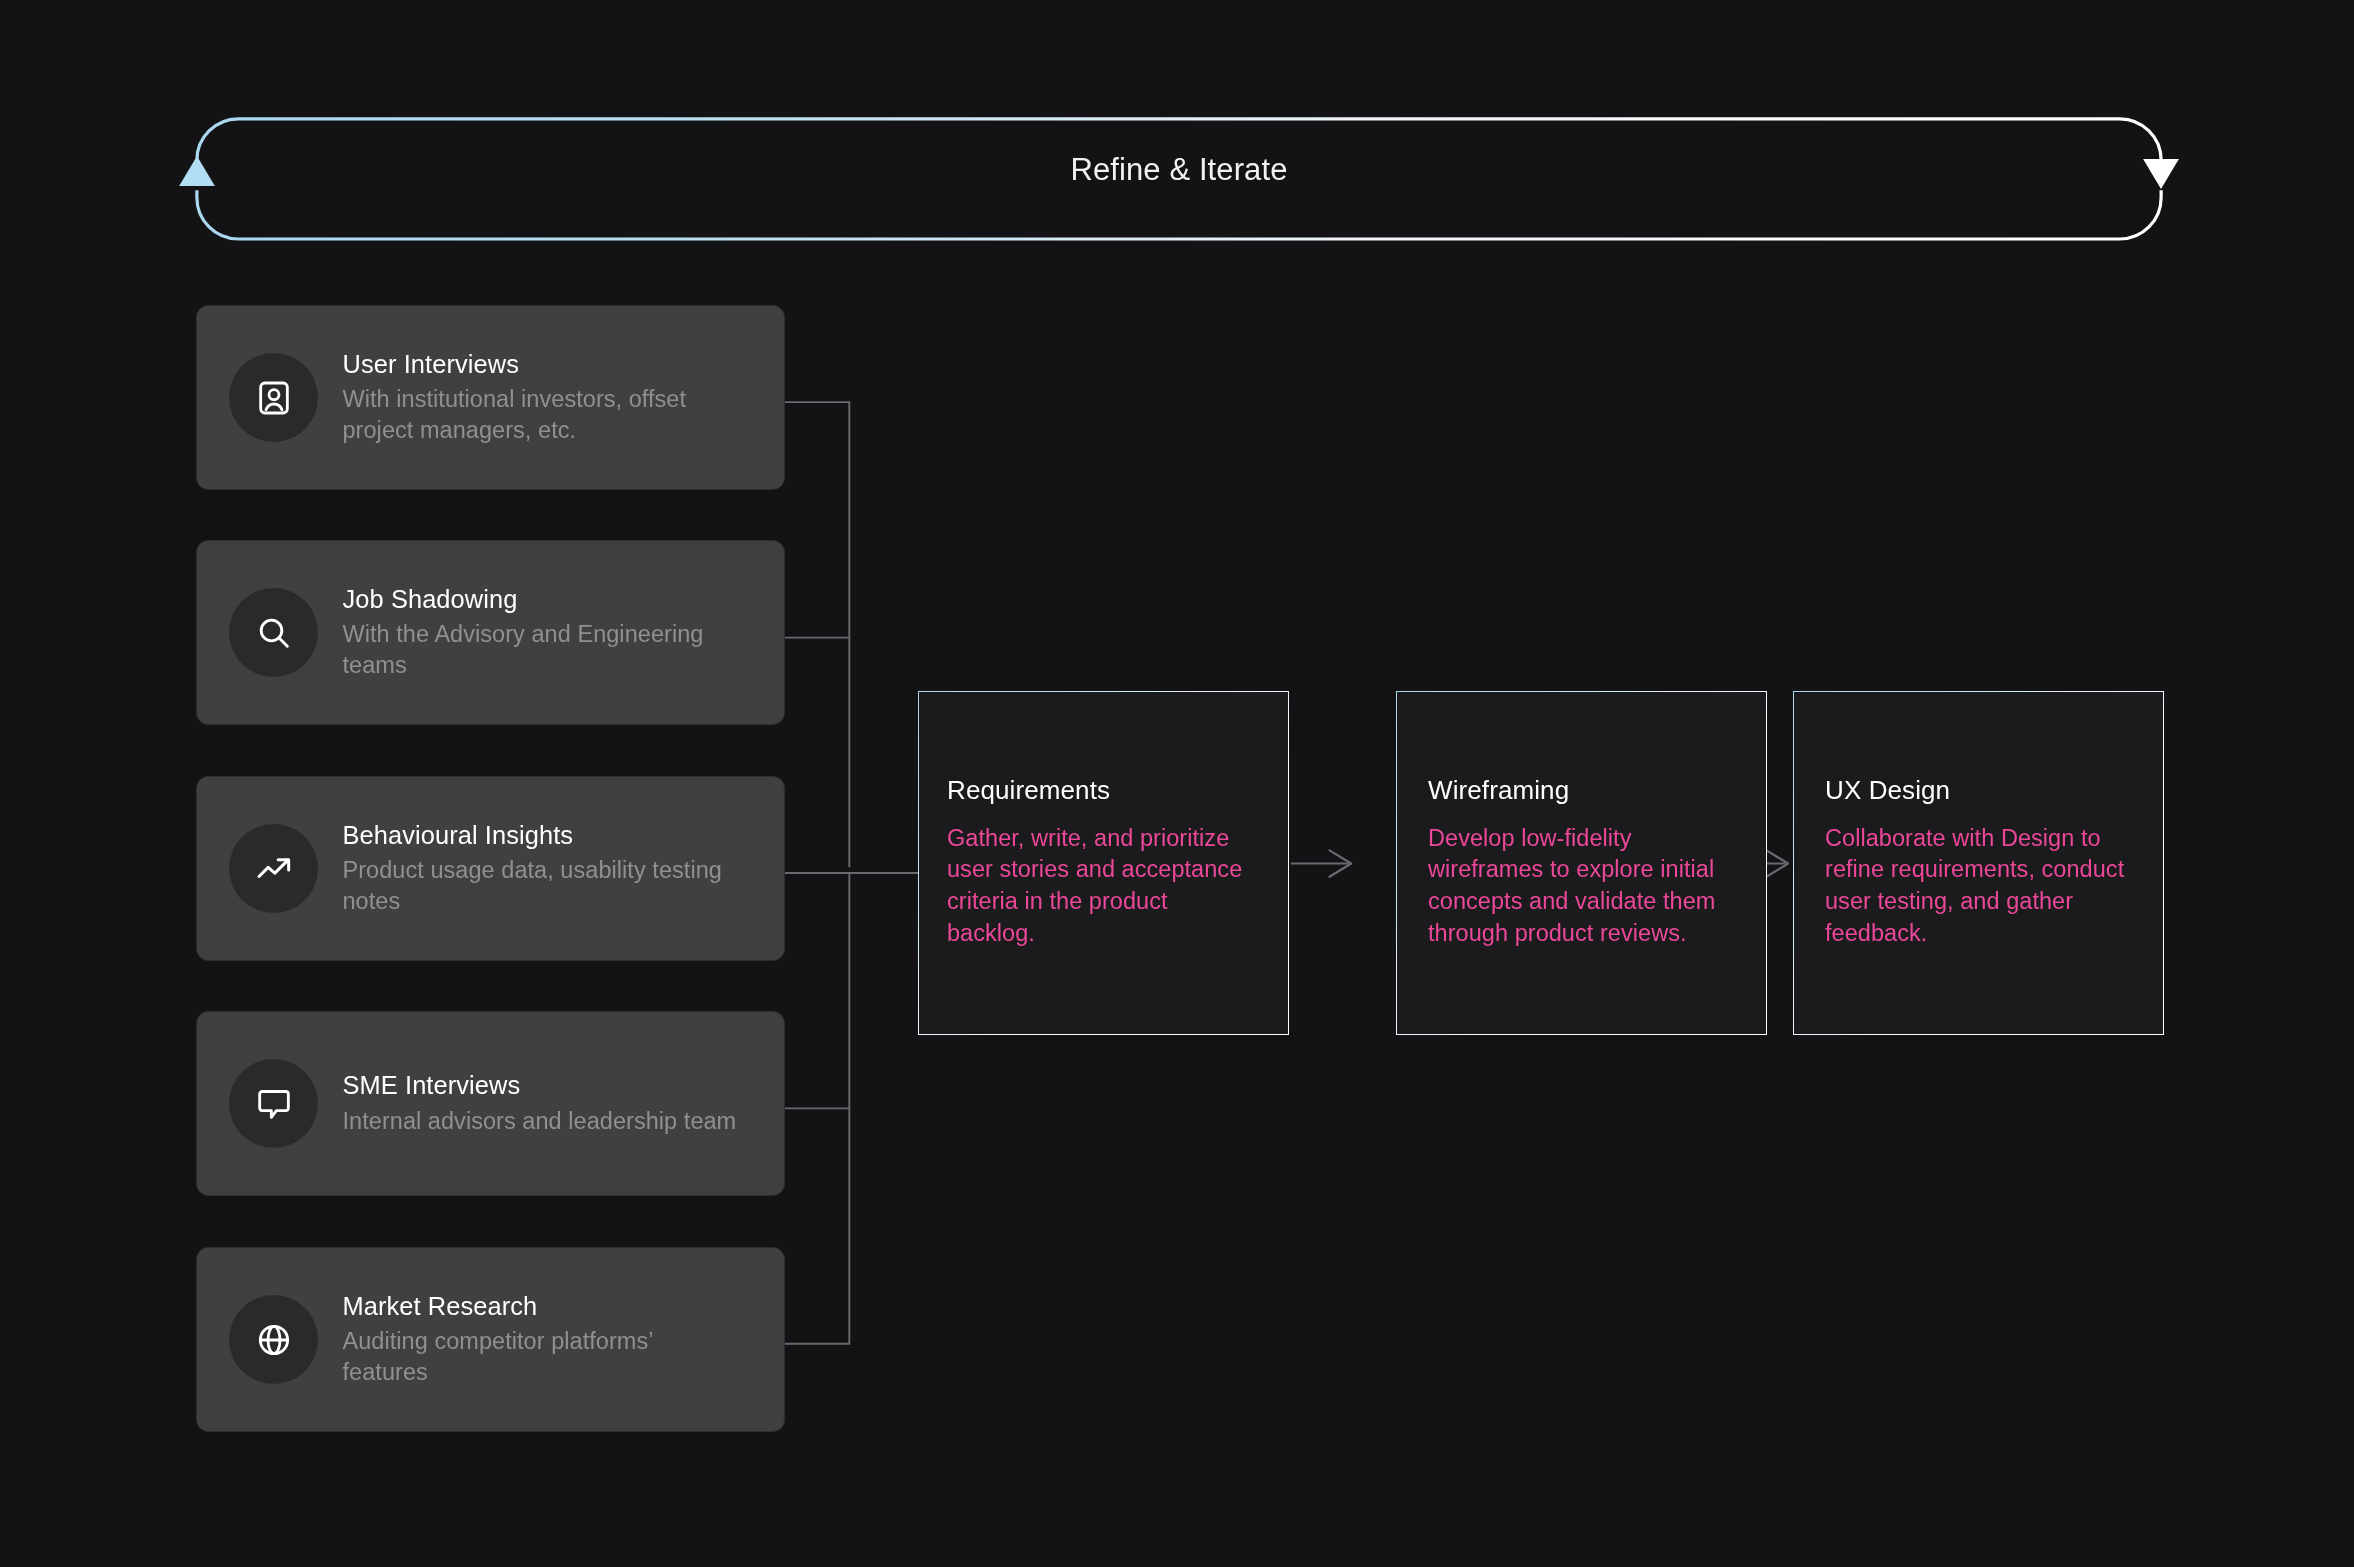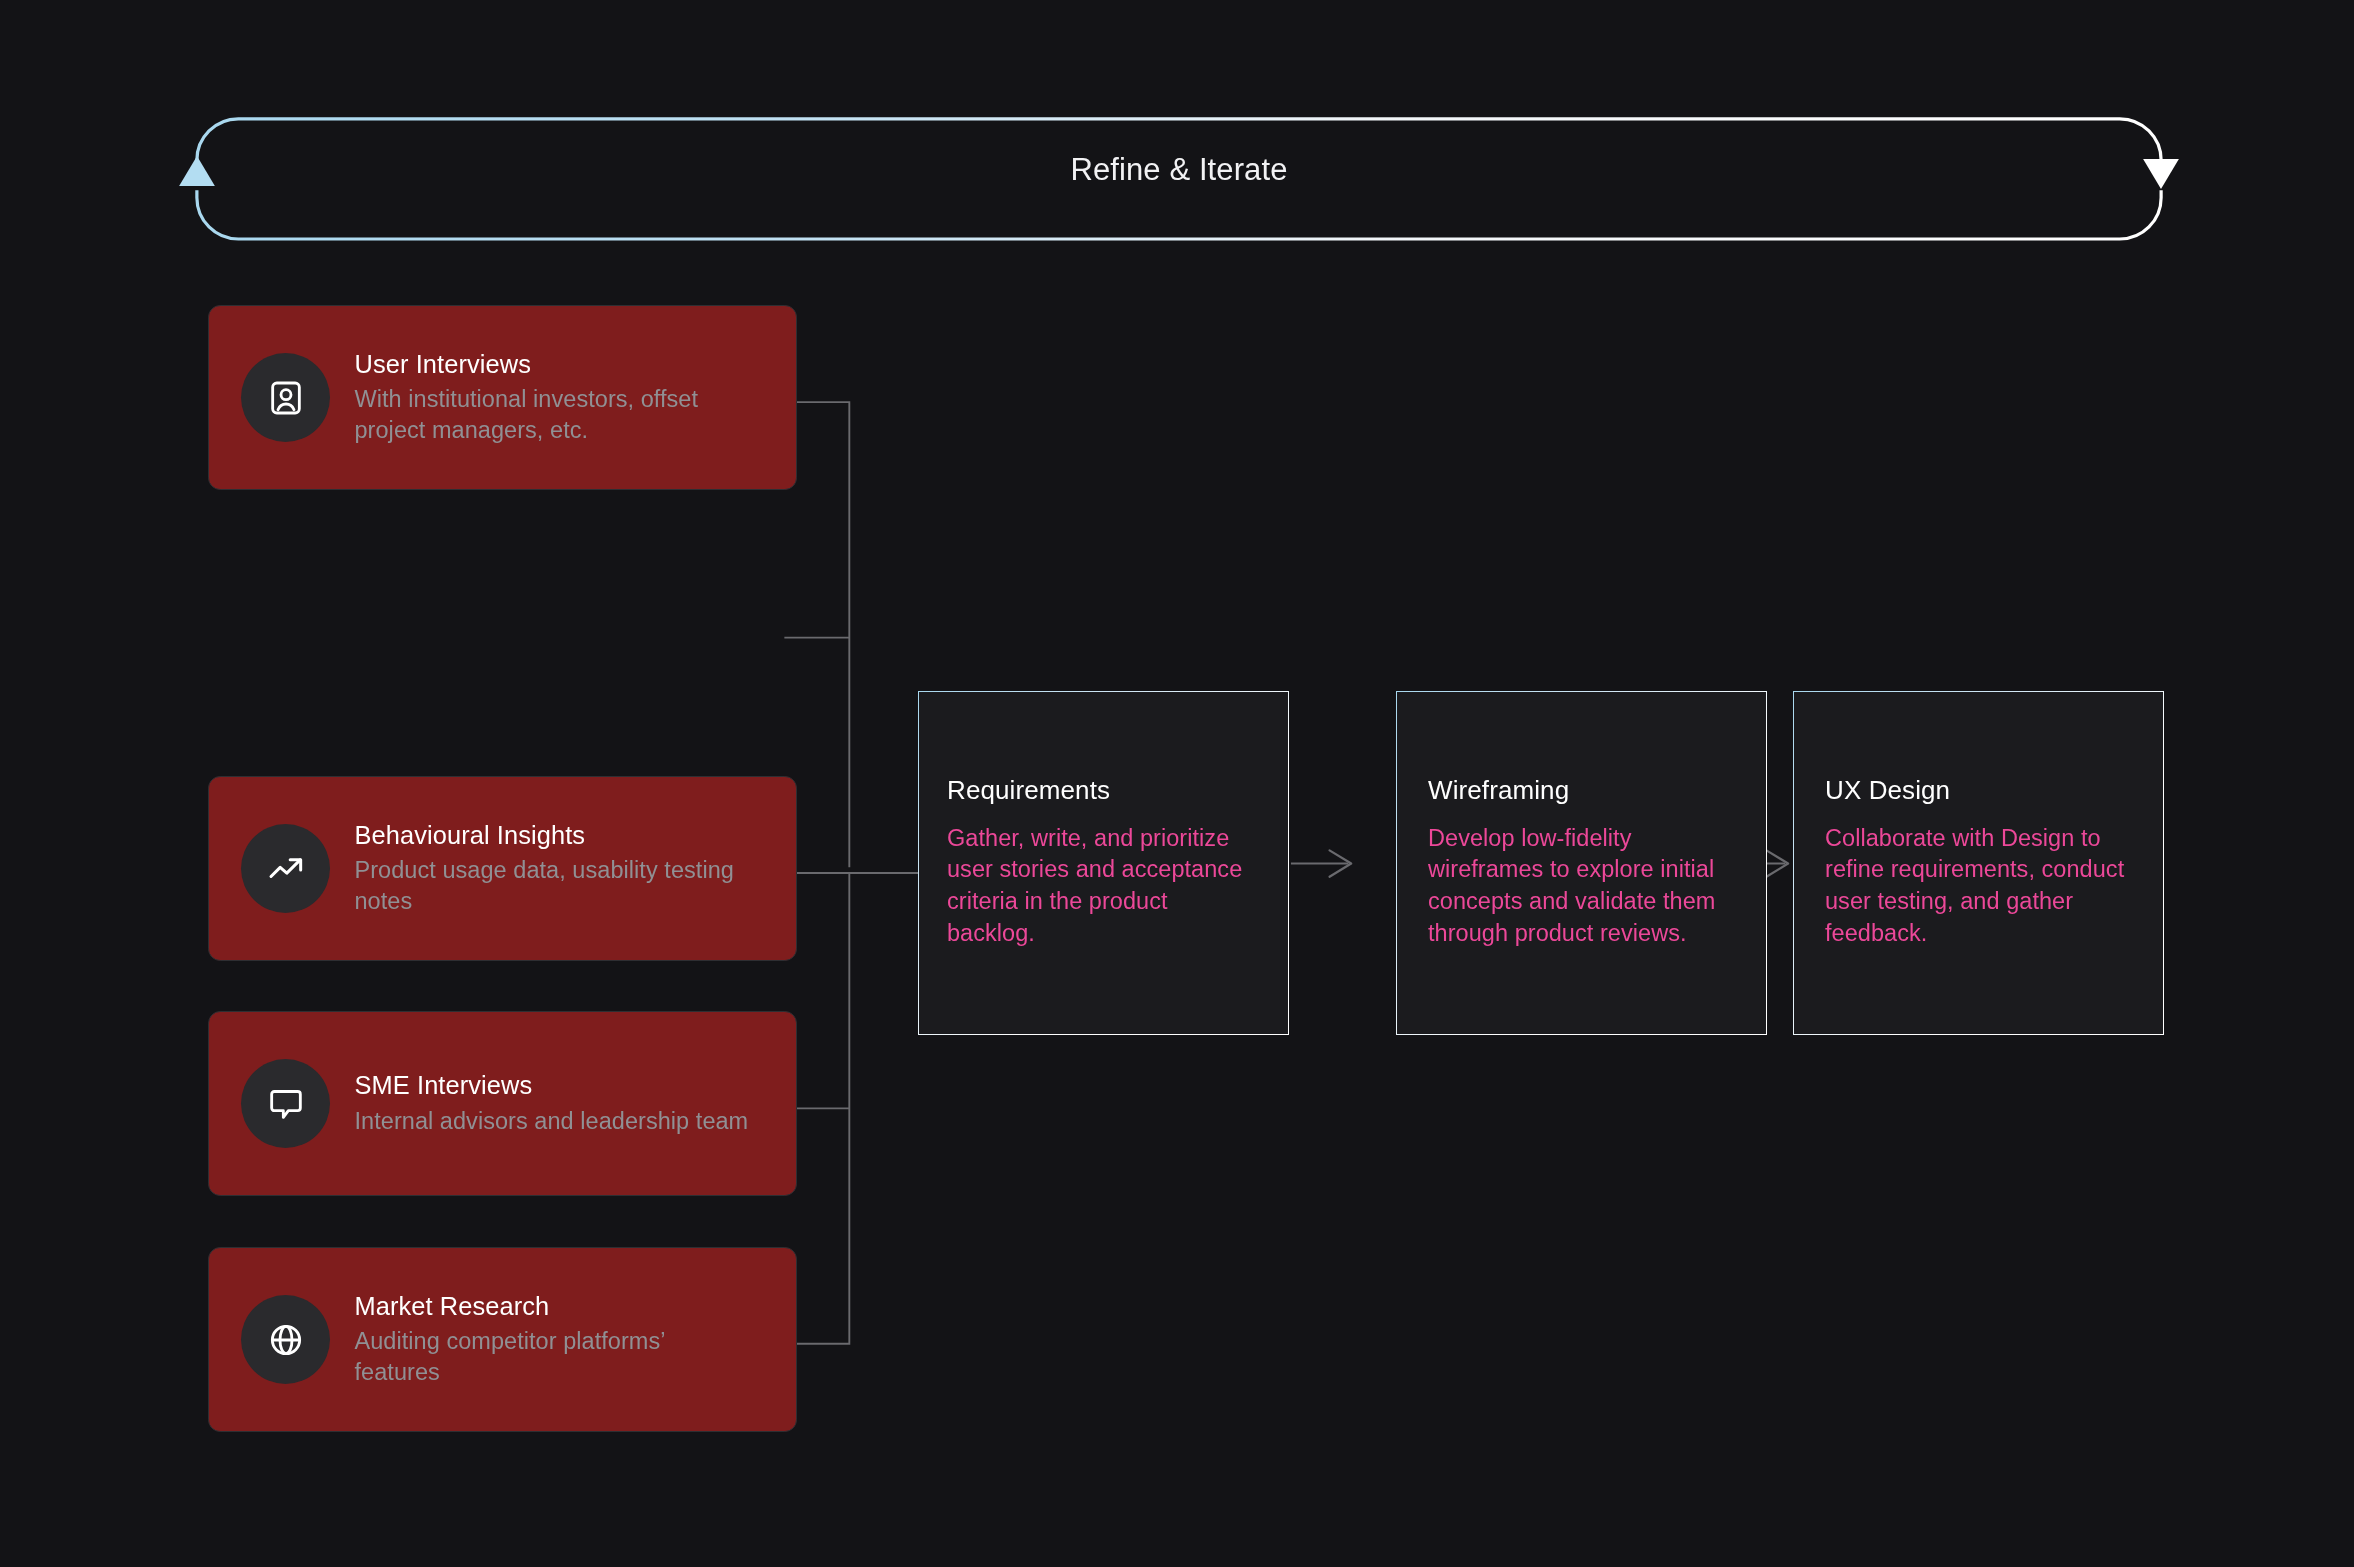--- a/index.html
+++ b/index.html
@@ -43,28 +43,27 @@
     font-weight: 400;
     pointer-events: none;
   }
 
   
   .card {
     position: absolute;
     left: 196px;
     width: 589px;
     height: 185px;
-    background: #7f1d1d;
+    background: #404040;
     border: 0.9px solid #2e2e32;
     border-radius: 12.2px;
     display: flex;
     align-items: center;
     padding: 0 28px 0 32px;
     gap: 24.5px;
-    margin-left: 12px;
   }
   .card-icon {
     flex: 0 0 auto;
     width: 89px;
     height: 89px;
     border-radius: 50%;
     background: #2a2a2d;
     display: flex;
     align-items: center;
     justify-content: center;
@@ -192,20 +191,32 @@
         <circle cx="12" cy="10" r="3"></circle>
         <path d="M7.2 19c.9-2.3 2.7-3.4 4.8-3.4s3.9 1.1 4.8 3.4"></path>
       </svg>
     </div>
     <div class="card-text">
       <div class="card-title">User Interviews</div>
       <div class="card-desc">With institutional investors, offset project managers, etc.</div>
     </div>
   </div>
 
+  <div class="card" style="top:540px">
+    <div class="card-icon">
+      <svg width="40" height="40" viewBox="0 0 24 24" fill="none" stroke="#ffffff" stroke-width="1.7" stroke-linecap="round" stroke-linejoin="round">
+        <circle cx="10.5" cy="10.5" r="6.2"></circle>
+        <line x1="15.2" y1="15.2" x2="20" y2="20"></line>
+      </svg>
+    </div>
+    <div class="card-text">
+      <div class="card-title">Job Shadowing</div>
+      <div class="card-desc">With the Advisory and Engineering teams</div>
+    </div>
+  </div>
 
   <div class="card" style="top:776px">
     <div class="card-icon">
       <svg width="40" height="40" viewBox="0 0 24 24" fill="none" stroke="#ffffff" stroke-width="1.8" stroke-linecap="round" stroke-linejoin="round">
         <polyline points="3,16.5 8.5,11 12.5,14.5 20.5,6.5"></polyline>
         <polyline points="14.5,6.5 20.8,6.5 20.8,12.6"></polyline>
       </svg>
     </div>
     <div class="card-text">
       <div class="card-title">Behavioural Insights</div>

